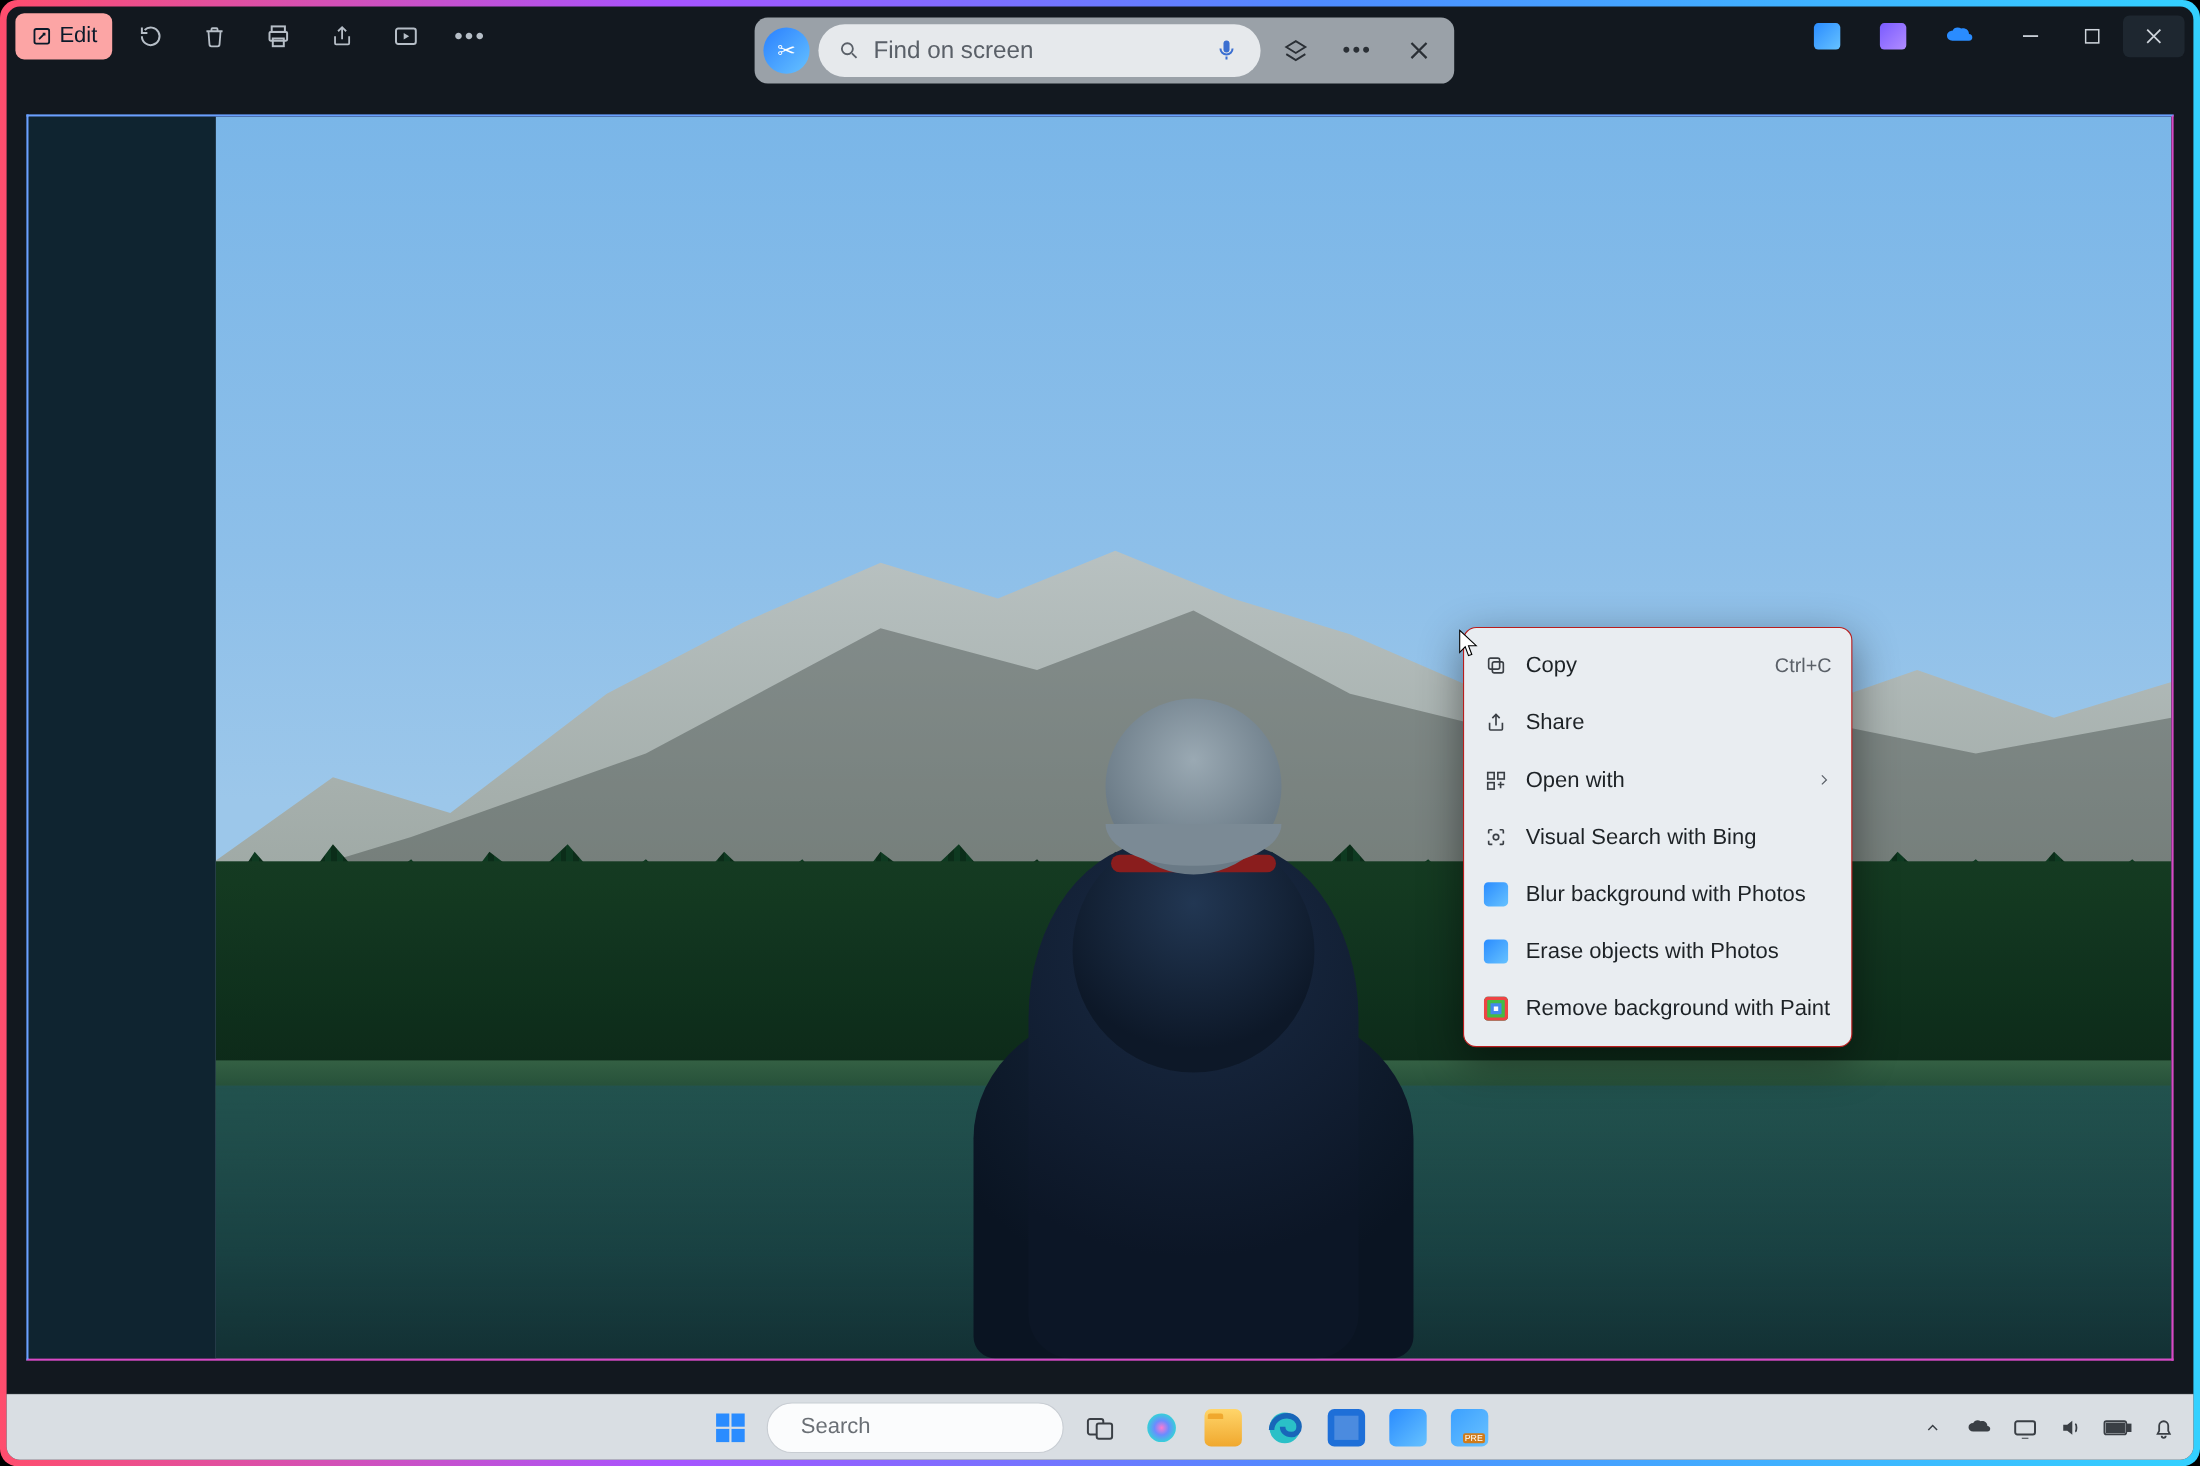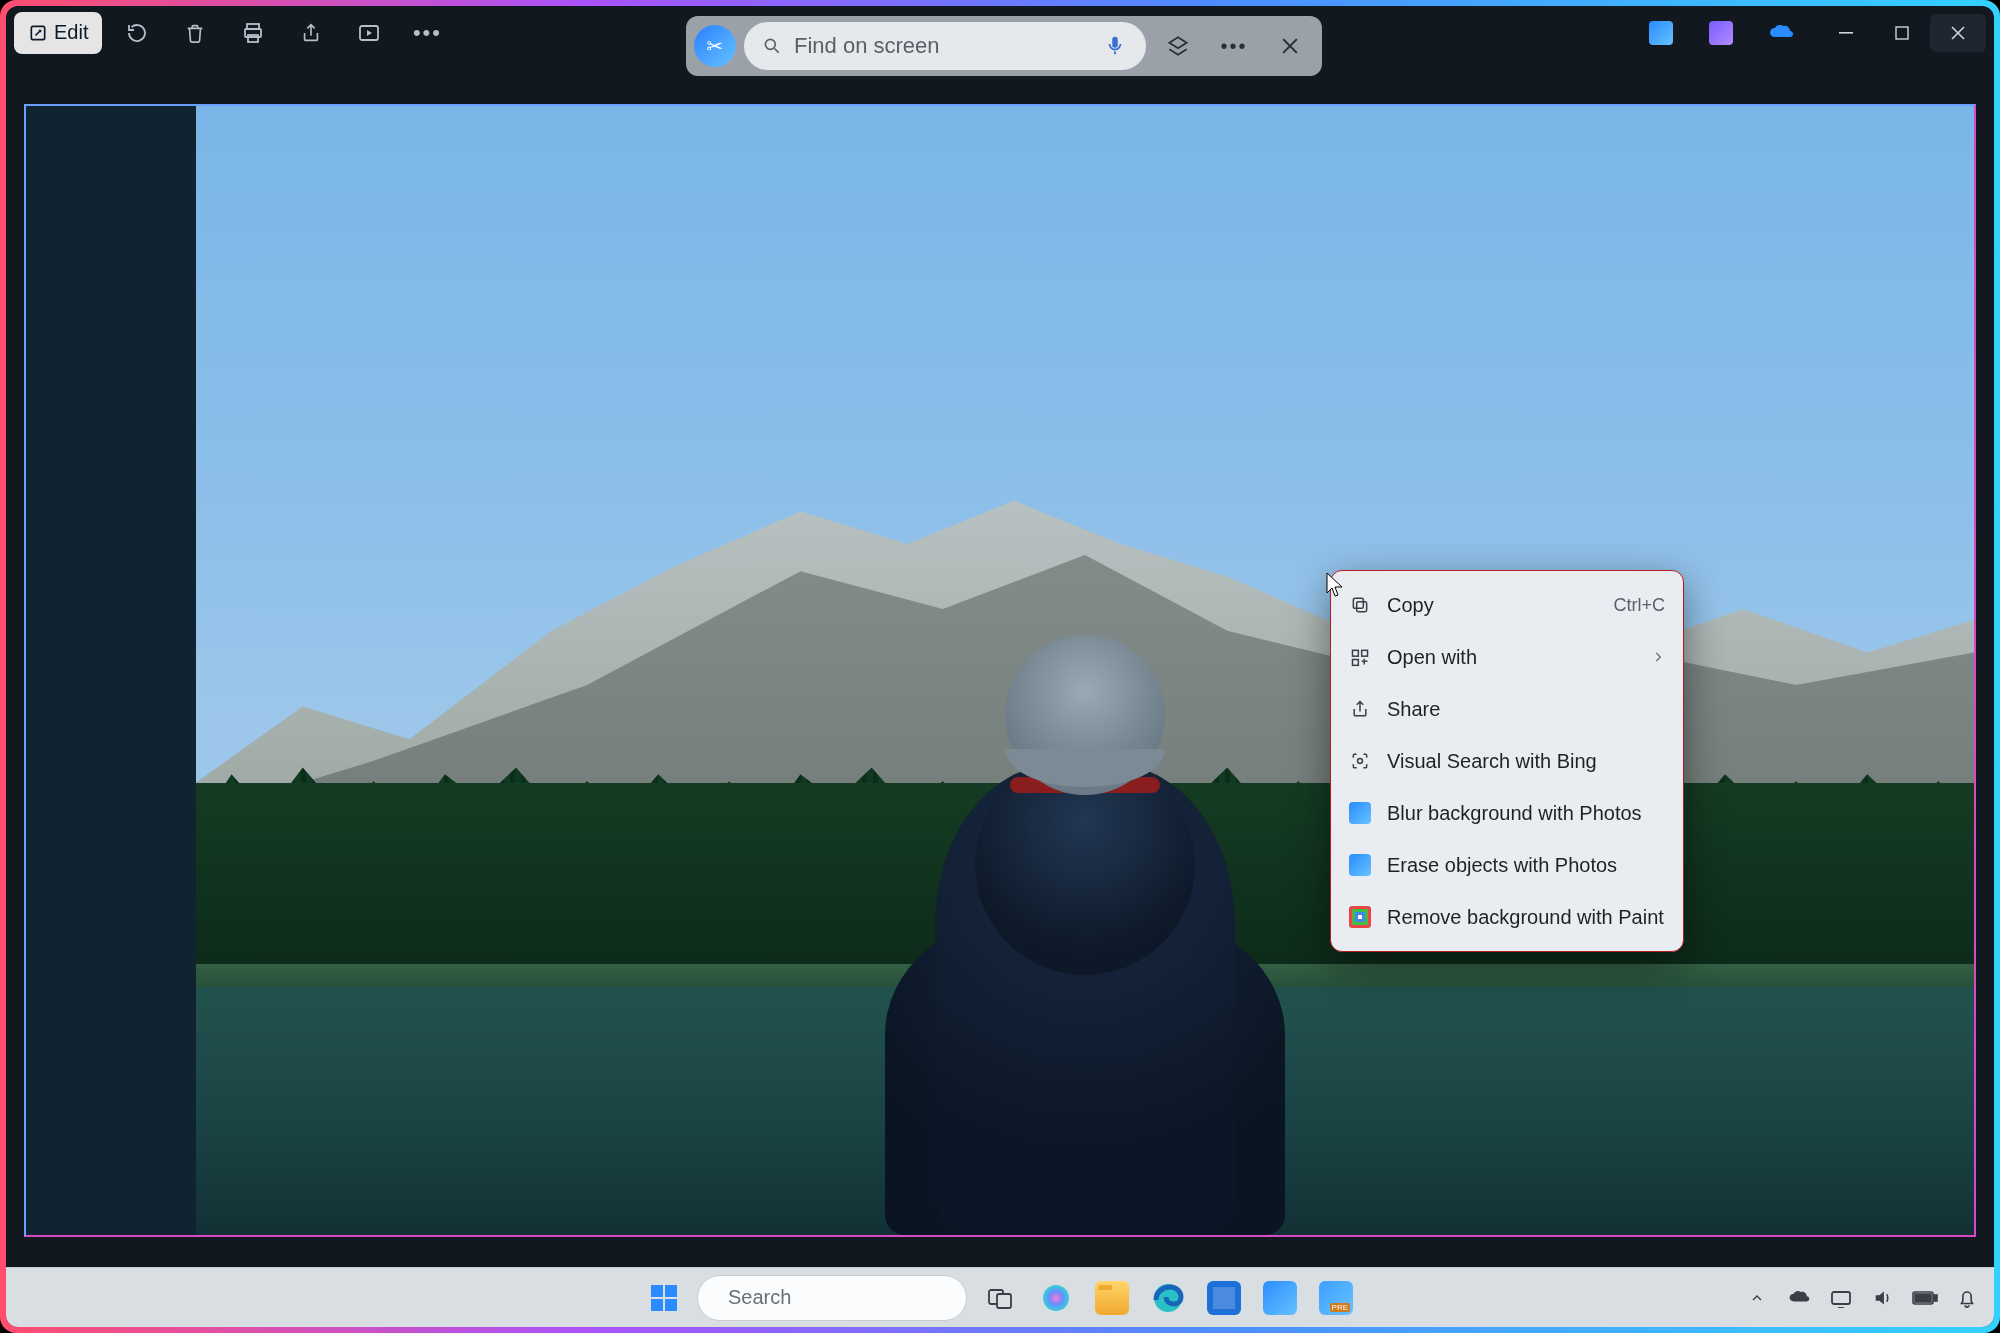--- a/index.html
+++ b/index.html
@@ -10,21 +10,21 @@
 .frame-glow { position:absolute; inset:0;
   background:linear-gradient(90deg,#ff4d6d 0%,#a853ff 30%,#4e8cff 60%,#33d1ff 100%);
   border-radius:16px; }
 .app-window { position:absolute; top:6px; left:6px; right:6px; bottom:6px;
   background:#12181f; border-radius:12px; overflow:hidden; }
 
 
 .titlebar { height:53px; display:flex; align-items:center; padding:0 8px; position:relative; }
 .tb-btn { width:56px; height:38px; display:flex; align-items:center; justify-content:center;
   color:#cfd5dc; border-radius:6px; cursor:pointer; }
-.edit-pill { height:42px; padding:0 14px; background:#e5e5e5; color:#0a1a2a;
+.edit-pill { height:42px; padding:0 14px; background:#fca5a5; color:#0a1a2a;
   border-radius:8px; display:flex; align-items:center; gap:6px; font-size:20px; font-weight:500;
   margin-right:6px; cursor:pointer; }
 .edit-pill svg { width:20px; height:20px; }
 .tb-icon { width:58px; height:40px; display:flex; align-items:center; justify-content:center;
   color:#b6bec7; cursor:pointer; border-radius:6px; }
 .tb-spacer { flex:1; }
 .tb-right-icons { display:flex; align-items:center; margin-right:8px; gap:2px; }
 .color-chip { width:24px; height:24px; border-radius:4px; }
 
 
@@ -277,41 +277,41 @@
             <rect x="8" y="8" width="12" height="12" rx="2"></rect>
             <rect x="4" y="4" width="12" height="12" rx="2"></rect>
           </svg>
       </span>
       <span class="ctx-label">Copy</span>
       <span class="ctx-accel">Ctrl+C</span>
     </div>
     <div class="ctx-item">
       <span class="ctx-ico">
         <svg width="20" height="20" viewBox="0 0 24 24" fill="none" stroke="currentColor" stroke-width="1.8">
+            <path d="M5 12v7a1 1 0 0 0 1 1h12a1 1 0 0 0 1-1v-7"></path>
+            <path d="M12 3v12M8 7l4-4 4 4"></path>
+          </svg>
+      </span>
+      <span class="ctx-label">Share</span>
+    </div>
+    <div class="ctx-item">
+      <span class="ctx-ico">
+        <svg width="20" height="20" viewBox="0 0 24 24" fill="none" stroke="currentColor" stroke-width="1.8">
             <rect x="3" y="4" width="7" height="7"></rect>
             <rect x="14" y="4" width="7" height="7"></rect>
             <rect x="3" y="15" width="7" height="7"></rect>
             <path d="M17 14v7M14 17h7"></path>
           </svg>
       </span>
       <span class="ctx-label">Open with</span>
       <span class="ctx-chev">
         <svg width="14" height="14" viewBox="0 0 24 24" fill="none" stroke="currentColor" stroke-width="2">
             <path d="M9 5l7 7-7 7"></path>
           </svg>
       </span>
-    </div>
-    <div class="ctx-item">
-      <span class="ctx-ico">
-        <svg width="20" height="20" viewBox="0 0 24 24" fill="none" stroke="currentColor" stroke-width="1.8">
-            <path d="M5 12v7a1 1 0 0 0 1 1h12a1 1 0 0 0 1-1v-7"></path>
-            <path d="M12 3v12M8 7l4-4 4 4"></path>
-          </svg>
-      </span>
-      <span class="ctx-label">Share</span>
     </div>
     <div class="ctx-item">
       <span class="ctx-ico">
         <svg width="20" height="20" viewBox="0 0 24 24" fill="none" stroke="currentColor" stroke-width="1.8">
             <path d="M4 8V5a1 1 0 0 1 1-1h3M20 8V5a1 1 0 0 0-1-1h-3M4 16v3a1 1 0 0 0 1 1h3M20 16v3a1 1 0 0 1-1 1h-3"></path>
             <circle cx="12" cy="12" r="3"></circle>
           </svg>
       </span>
       <span class="ctx-label">Visual Search with Bing</span>
     </div>

